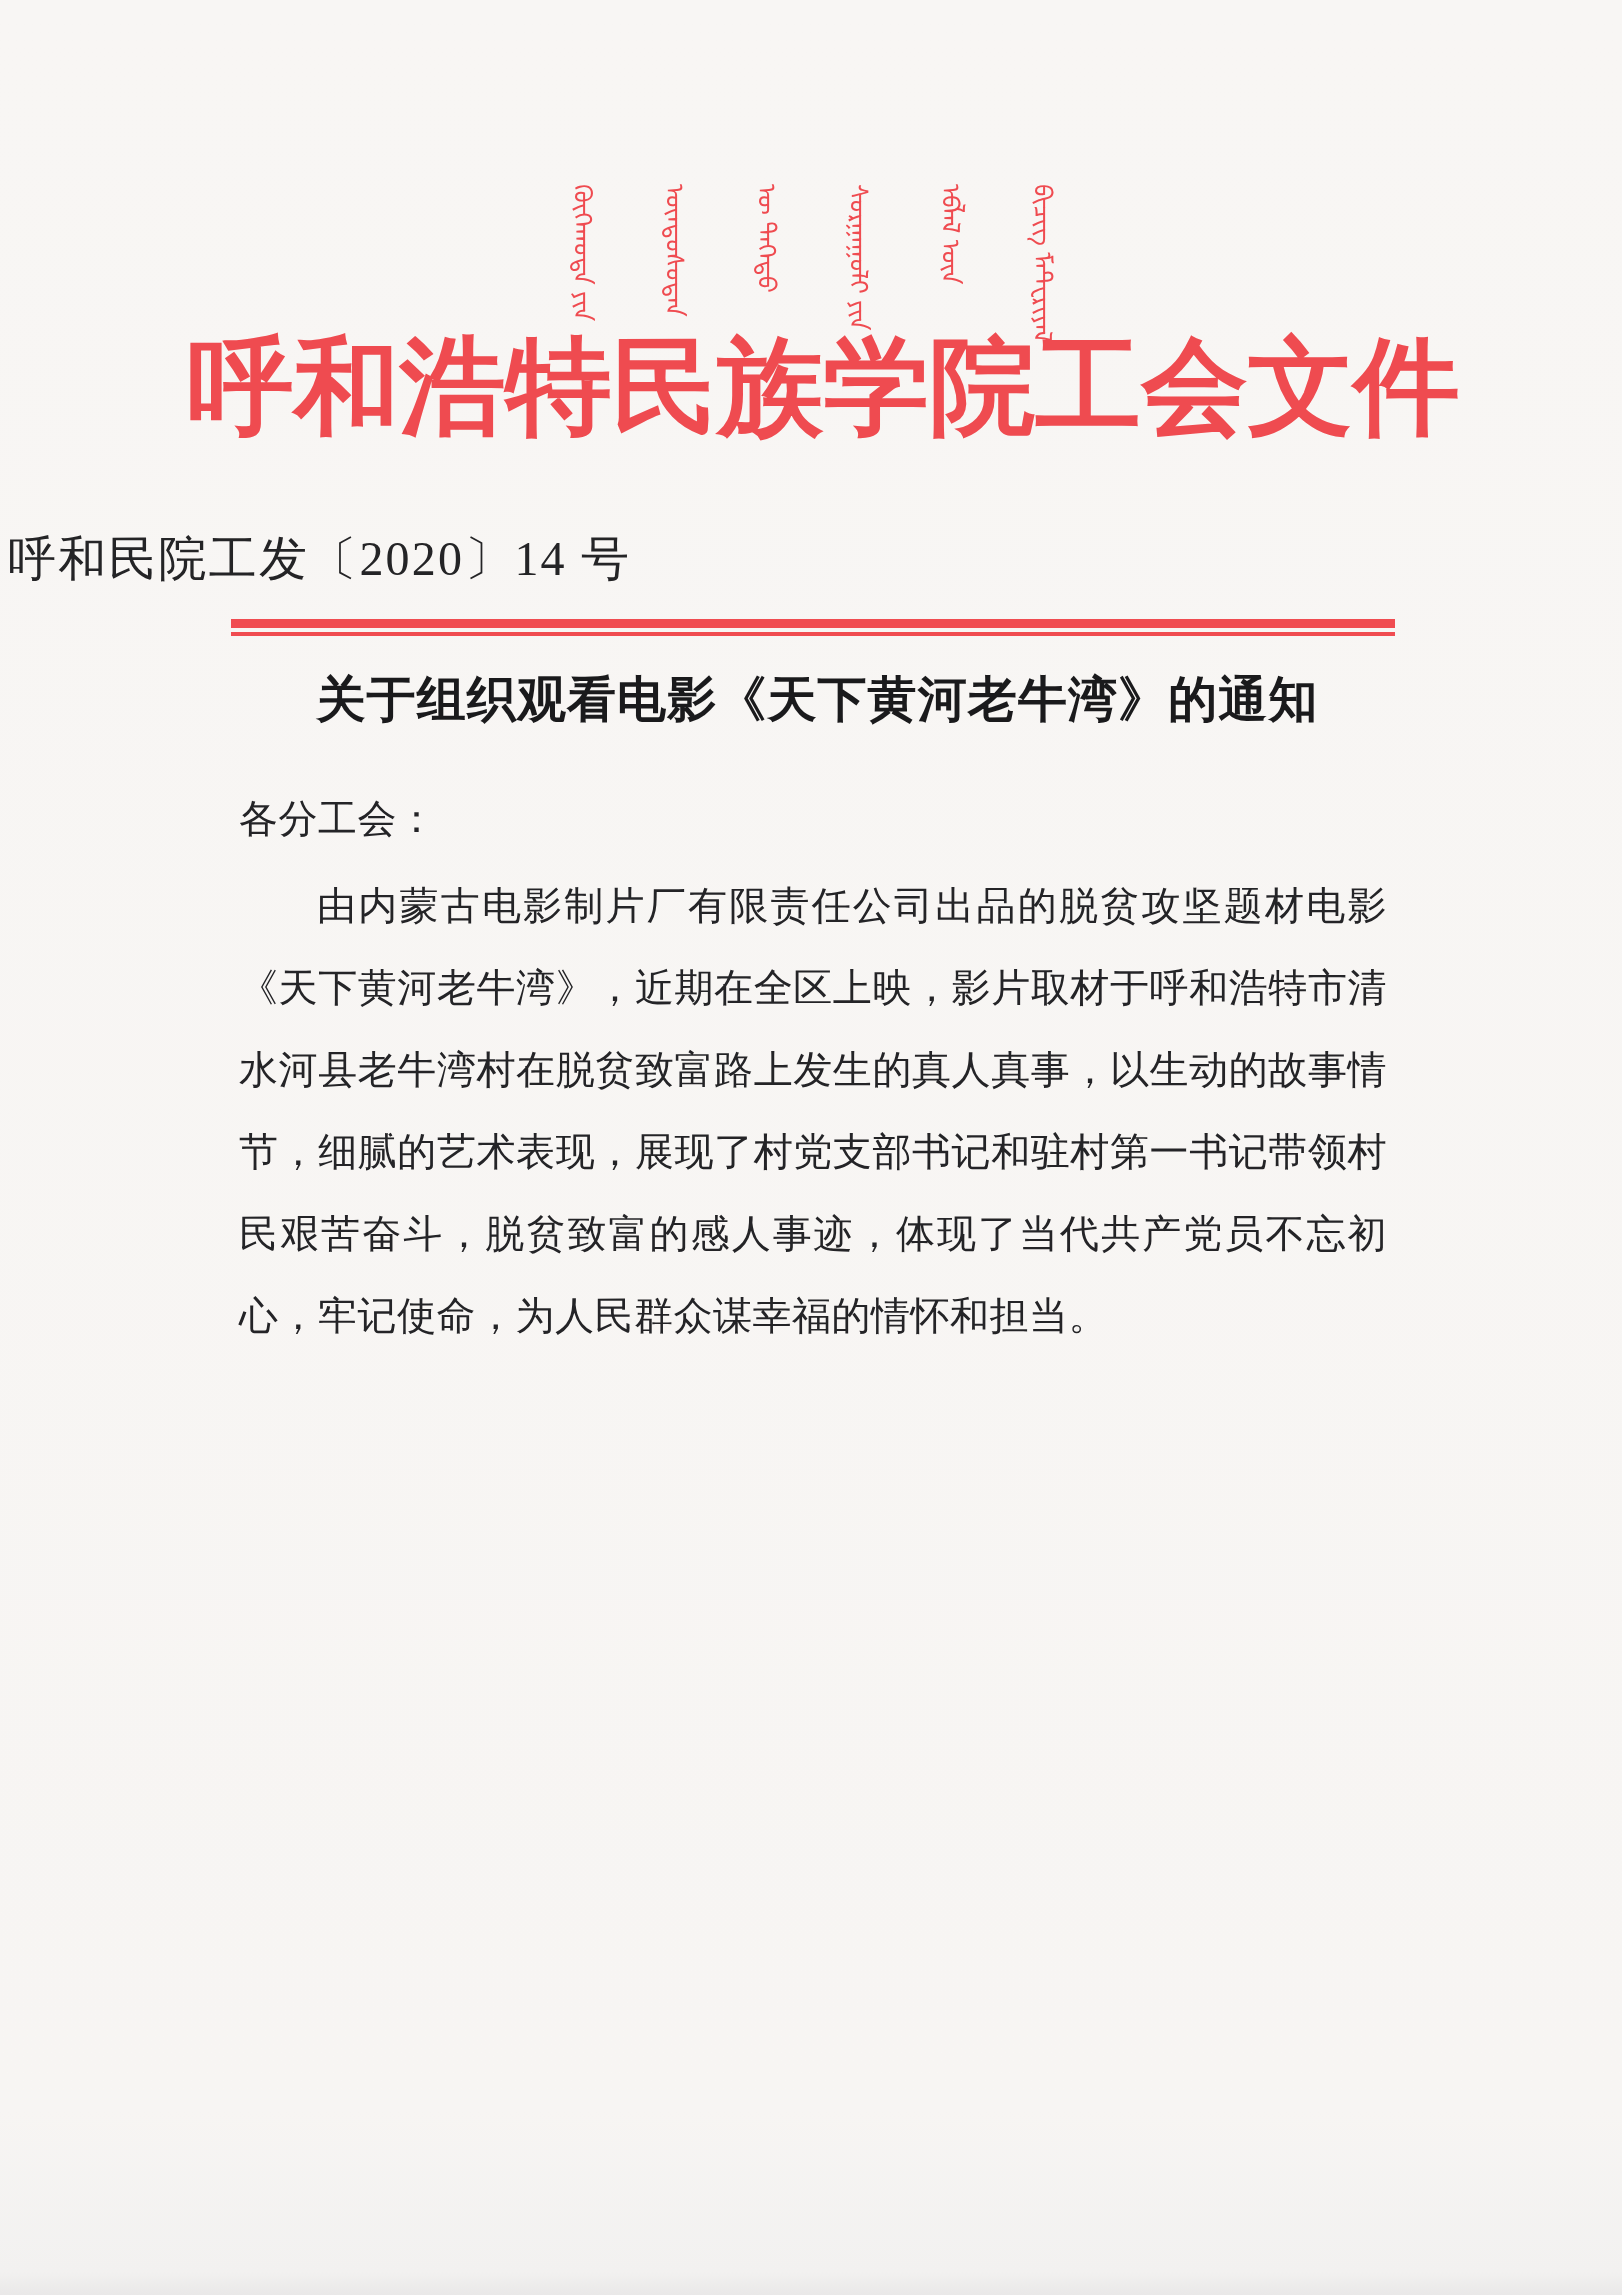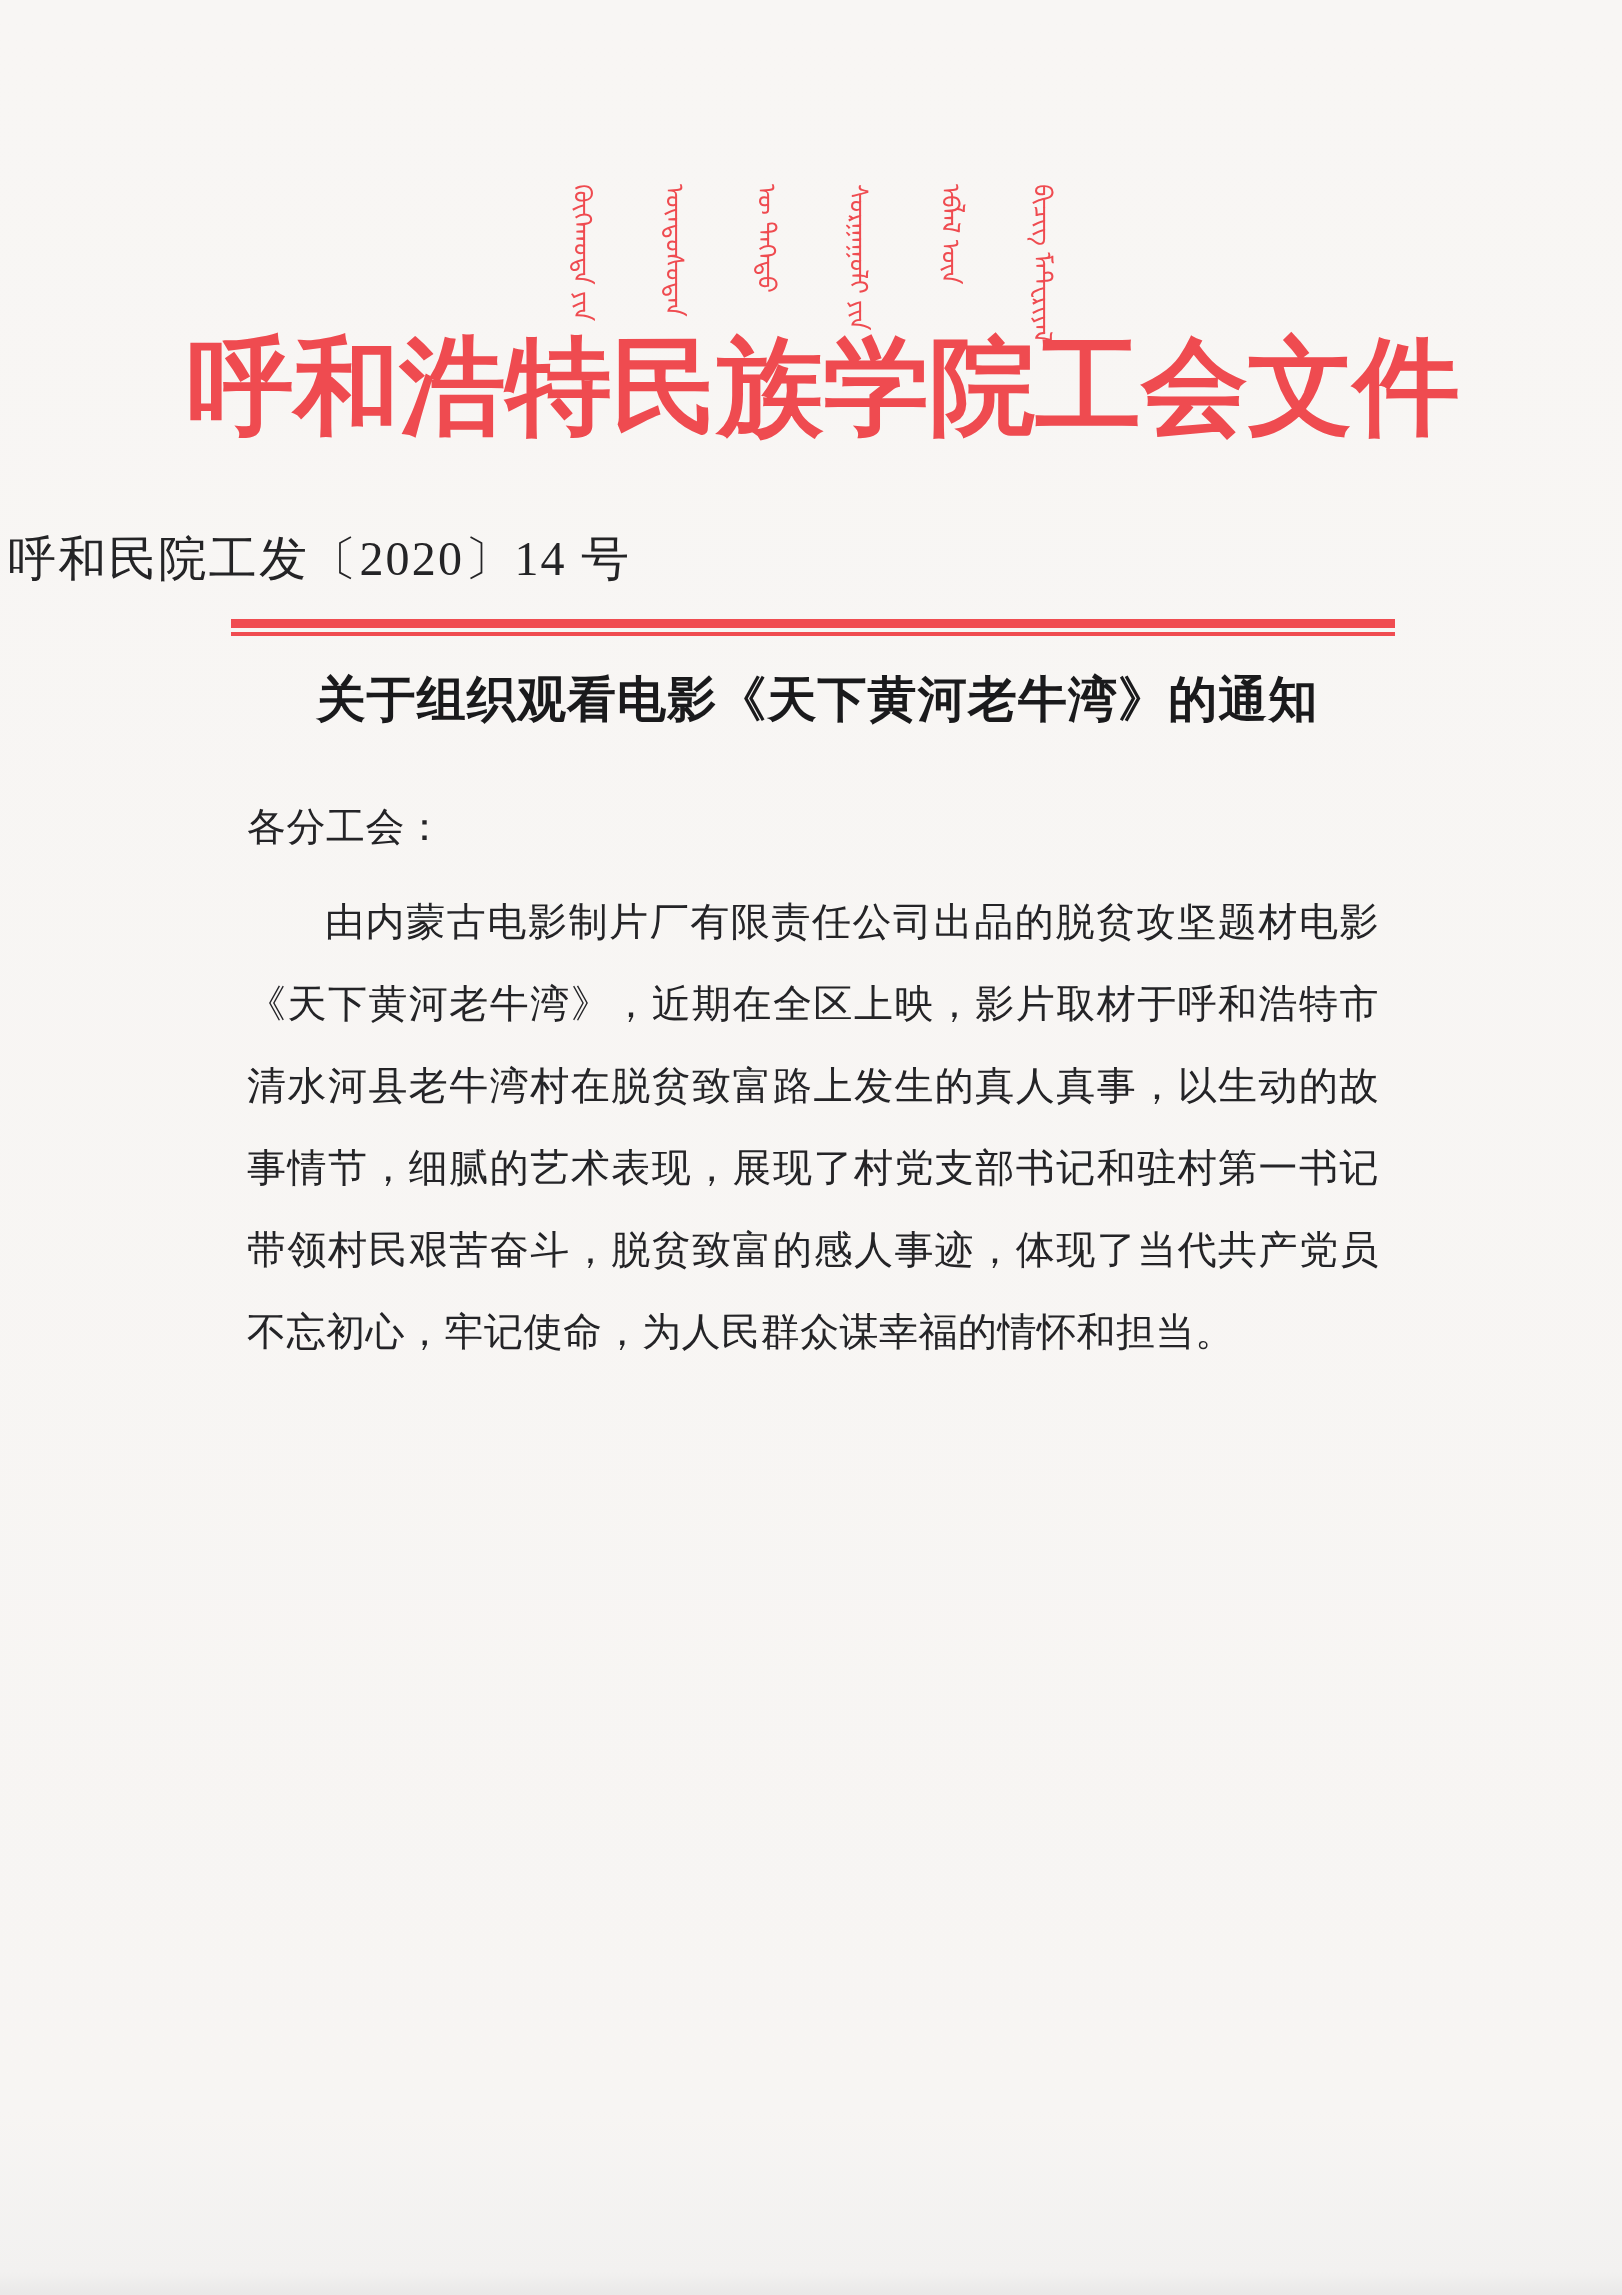--- a/index.html
+++ b/index.html
@@ -108,21 +108,21 @@
     left: 231px;
     width: 1164px;
     font-size: 39px;
     line-height: 82px;
     color: #242427;
     letter-spacing: 0.5px;
     text-align: justify;
     text-justify: inter-character;
   }
   .body-text p {
-    margin: 16px;
+    margin: 8px;
     padding: 0;
   }
   .body-text p.para {
     text-indent: 2em;
     font-family: Liberation Mono, monospace;
   }
 </style>
 </head>
 <body>
 

